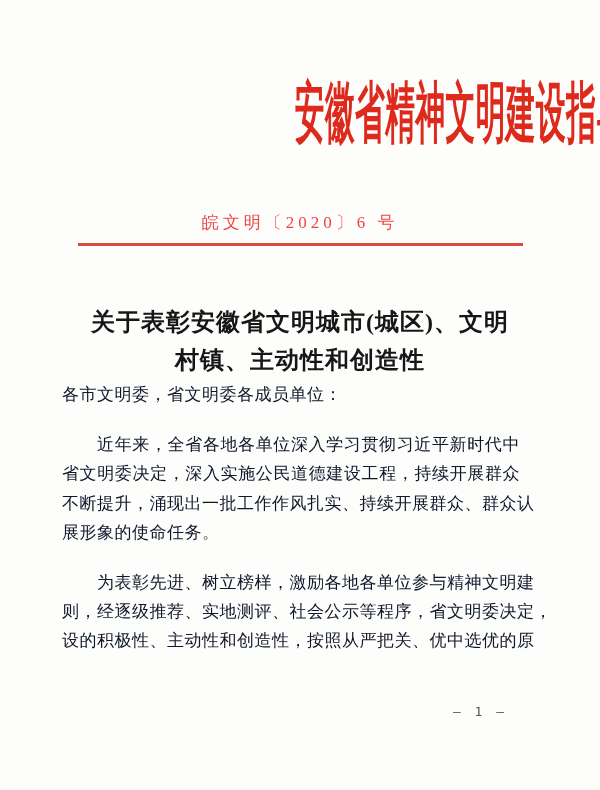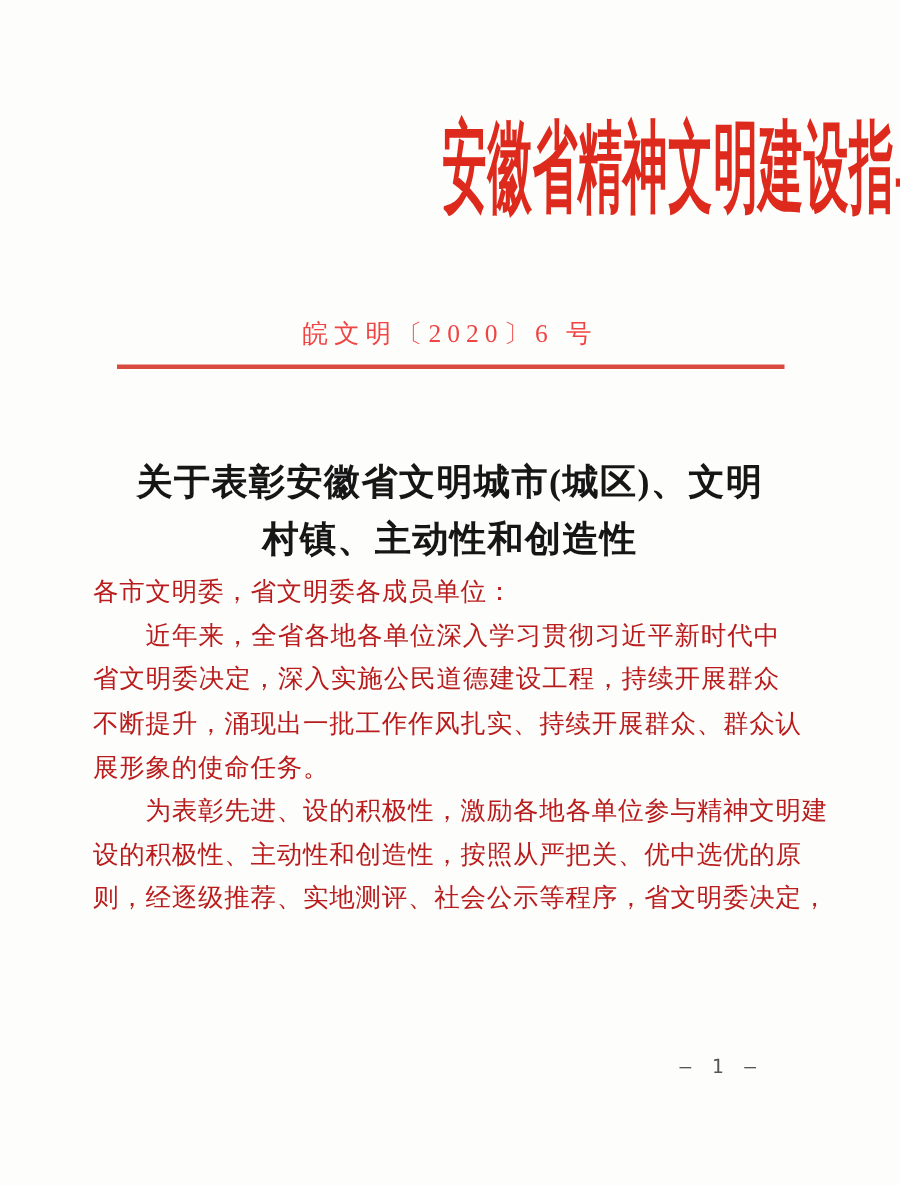--- a/index.html
+++ b/index.html
@@ -75,36 +75,37 @@
     margin-top: 16px;
   }
 
   
   .body-block {
     position: absolute;
     top: 380px;
     left: 62px;
     width: 458px;
     font-size: 17px;
-    color: #b91c1c;
+    color: #0f172a;
     letter-spacing: 0.5px;
   }
   .body-line {
     height: 29.2px;
     line-height: 29.2px;
     white-space: nowrap;
     text-align: justify;
     text-align-last: justify;
   }
   .body-line.no-just {
     text-align: left;
     text-align-last: left;
   }
   .body-line.indent {
     padding-left: 35px;
+    margin-top: 21px;
   }
 
   
   .page-number {
     position: absolute;
     top: 704px;
     left: 430px;
     width: 100px;
     text-align: center;
     font-size: 13px;
@@ -130,20 +131,20 @@
     <div>关于表彰安徽省文明城市(城区)、文明</div>
     <div>村镇、主动性和创造性</div>
   </div>
 
   <div class="body-block">
     <div class="body-line no-just">各市文明委，省文明委各成员单位：</div>
     <div class="body-line indent">近年来，全省各地各单位深入学习贯彻习近平新时代中</div>
     <div class="body-line">省文明委决定，深入实施公民道德建设工程，持续开展群众</div>
     <div class="body-line">不断提升，涌现出一批工作作风扎实、持续开展群众、群众认</div>
     <div class="body-line no-just">展形象的使命任务。</div>
-    <div class="body-line indent">为表彰先进、设的积极性，激励各地各单位参与精神文明建</div>
+    <div class="body-line indent">为表彰先进、树立榜样，激励各地各单位参与精神文明建</div>
+    <div class="body-line">则，经逐级推荐、实地测评、社会公示等程序，省文明委决定，</div>
     <div class="body-line">设的积极性、主动性和创造性，按照从严把关、优中选优的原</div>
-    <div class="body-line">则，经逐级推荐、实地测评、社会公示等程序，省文明委决定，</div>
   </div>
 
   <div class="page-number">— 1 —</div>
 
 </div>
 
 </body></html>

